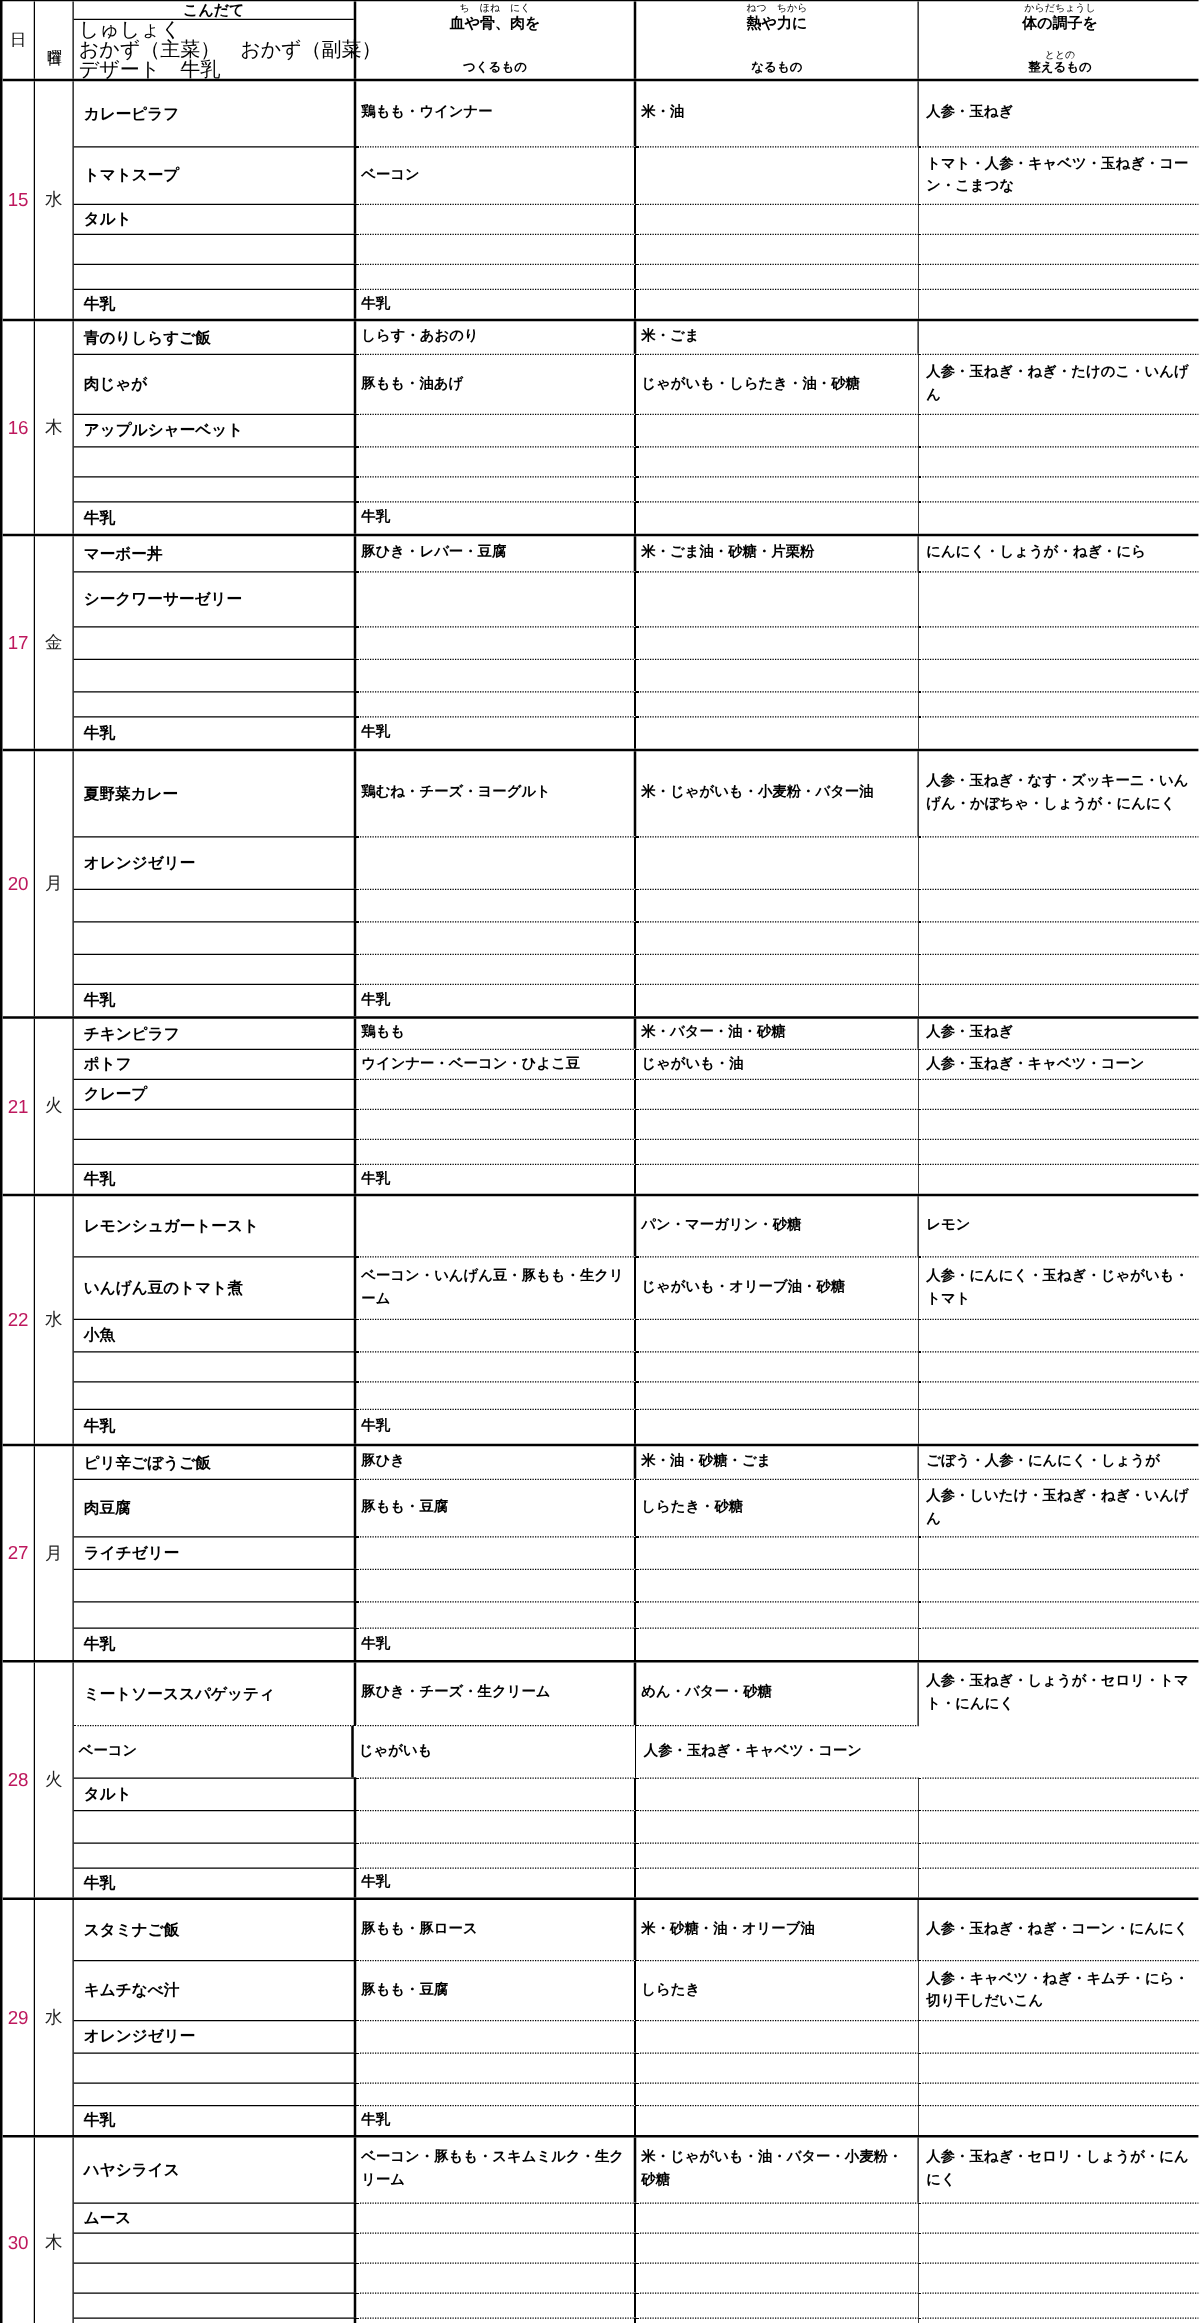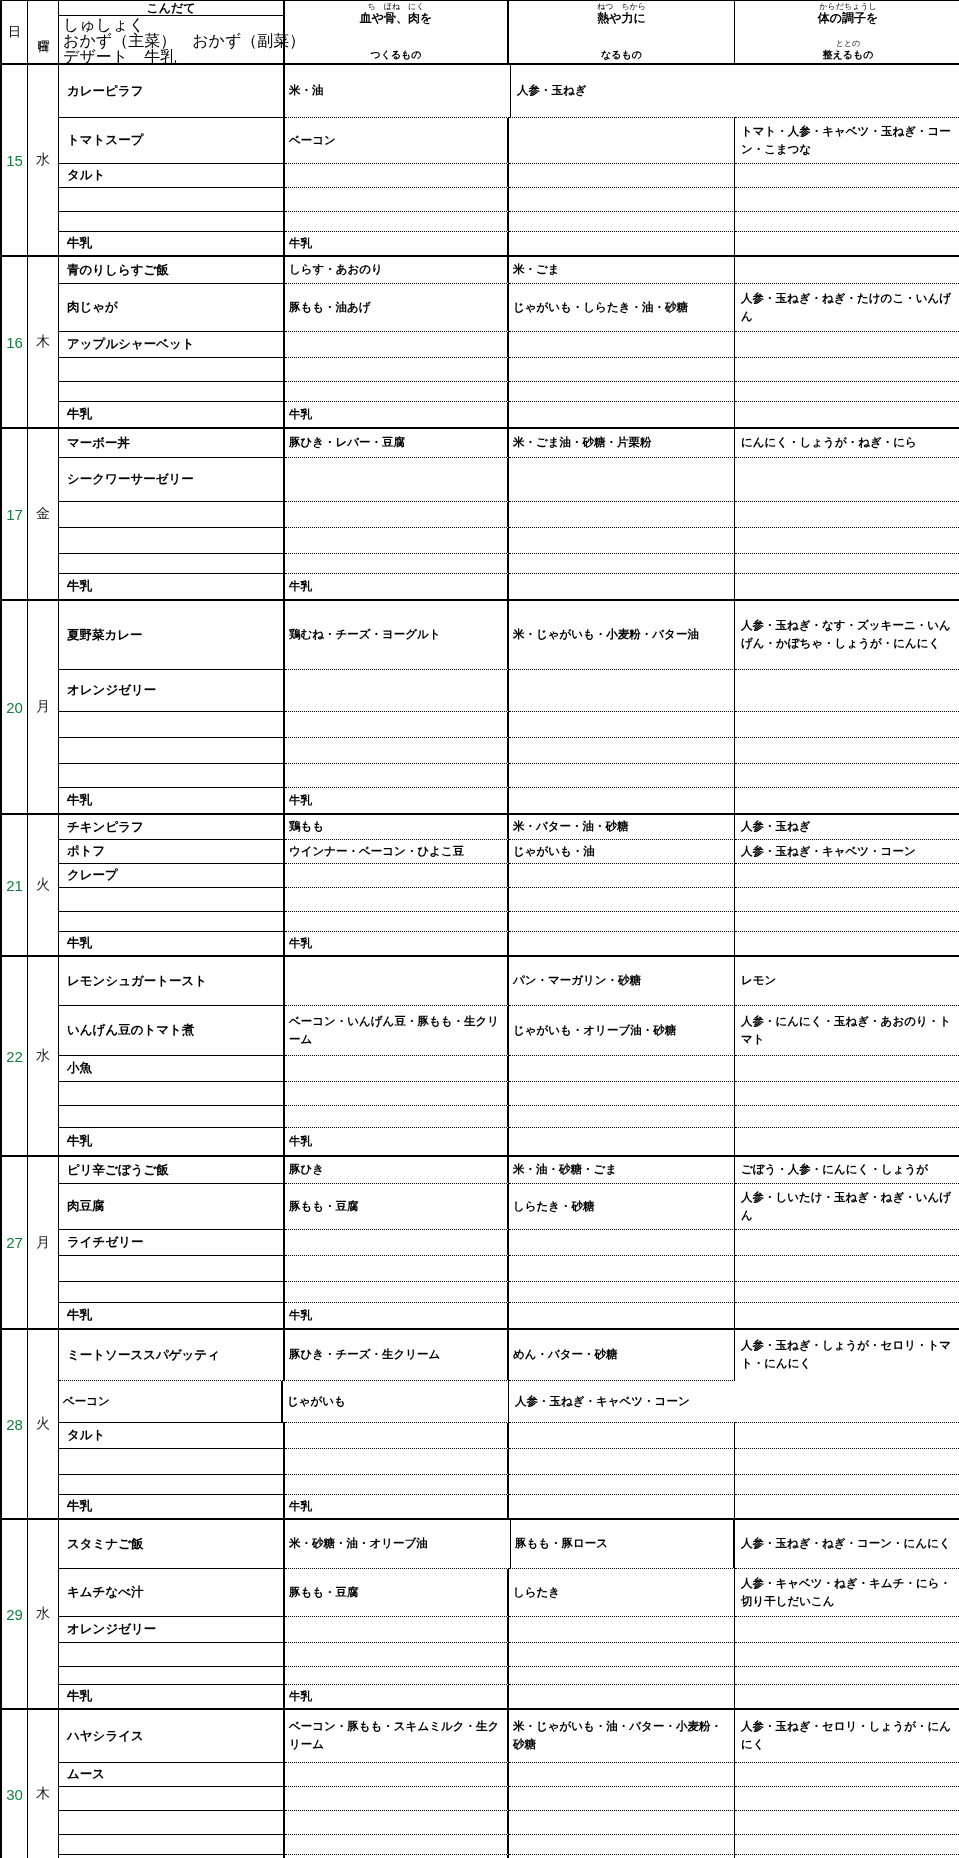--- a/index.html
+++ b/index.html
@@ -61,21 +61,21 @@
   .hspacer { flex: 1; }
 
   
   .day-block {
     display: flex;
     border-bottom: 2px solid #000;
   }
   .day-block:last-child { border-bottom: 3px solid #000; }
   .b-day {
     display: flex; align-items: center; justify-content: center;
-    font-size: 15px; color: #15803d;
+    font-size: 15px; color: #be185d;
   }
   .b-week {
     display: flex; align-items: center; justify-content: center;
     font-size: 14px; color: #222;
   }
   .rows { display: flex; flex-direction: column; flex: none; }
   .subrow { display: flex; }
   .bcell {
     display: flex;
     align-items: center;
@@ -143,20 +143,23 @@
           <span>15</span>
         </div>
         <div class="cell c-week b-week">
           <span>水</span>
         </div>
         <div class="rows">
           <div class="subrow" style="height: 52px;">
             <div class="cell c-menu bcell">
               <span>カレーピラフ</span>
             </div>
+            <div class="cell c-protein bcell">
+              <span>鶏もも・ウインナー</span>
+            </div>
             <div class="cell c-energy bcell">
               <span>米・油</span>
             </div>
             <div class="cell c-vitamin bcell">
               <span>人参・玉ねぎ</span>
             </div>
           </div>
           <div class="subrow" style="height: 46px;">
             <div class="cell c-menu bcell bt">
               <span>トマトスープ</span>
@@ -631,21 +634,21 @@
             <div class="cell c-menu bcell bt">
               <span>いんげん豆のトマト煮</span>
             </div>
             <div class="cell c-protein bcell bt">
               <span>ベーコン・いんげん豆・豚もも・生クリーム</span>
             </div>
             <div class="cell c-energy bcell bt">
               <span>じゃがいも・オリーブ油・砂糖</span>
             </div>
             <div class="cell c-vitamin bcell bt">
-              <span>人参・にんにく・玉ねぎ・あおのり・トマト</span>
+              <span>人参・にんにく・玉ねぎ・じゃがいも・トマト</span>
             </div>
           </div>
           <div class="subrow" style="height: 26px;">
             <div class="cell c-menu bcell bt">
               <span>小魚</span>
             </div>
             <div class="cell c-protein bcell bt">
               <span></span>
             </div>
             <div class="cell c-energy bcell bt">
@@ -889,25 +892,25 @@
           <span>29</span>
         </div>
         <div class="cell c-week b-week">
           <span>水</span>
         </div>
         <div class="rows">
           <div class="subrow" style="height: 48px;">
             <div class="cell c-menu bcell">
               <span>スタミナご飯</span>
             </div>
+            <div class="cell c-protein bcell">
+              <span>豚もも・豚ロース</span>
+            </div>
             <div class="cell c-energy bcell">
               <span>米・砂糖・油・オリーブ油</span>
-            </div>
-            <div class="cell c-protein bcell">
-              <span>豚もも・豚ロース</span>
             </div>
             <div class="cell c-vitamin bcell">
               <span>人参・玉ねぎ・ねぎ・コーン・にんにく</span>
             </div>
           </div>
           <div class="subrow" style="height: 48px;">
             <div class="cell c-menu bcell bt">
               <span>キムチなべ汁</span>
             </div>
             <div class="cell c-protein bcell bt">

